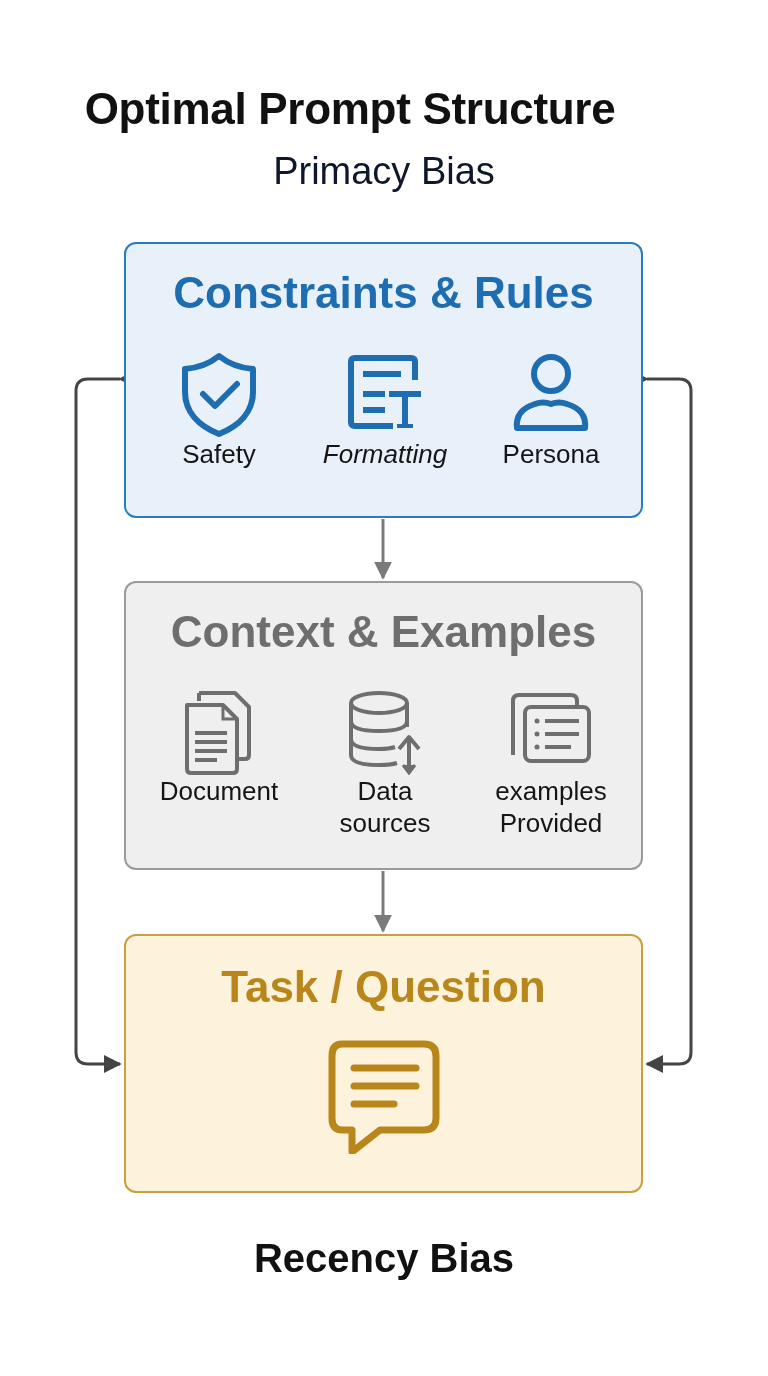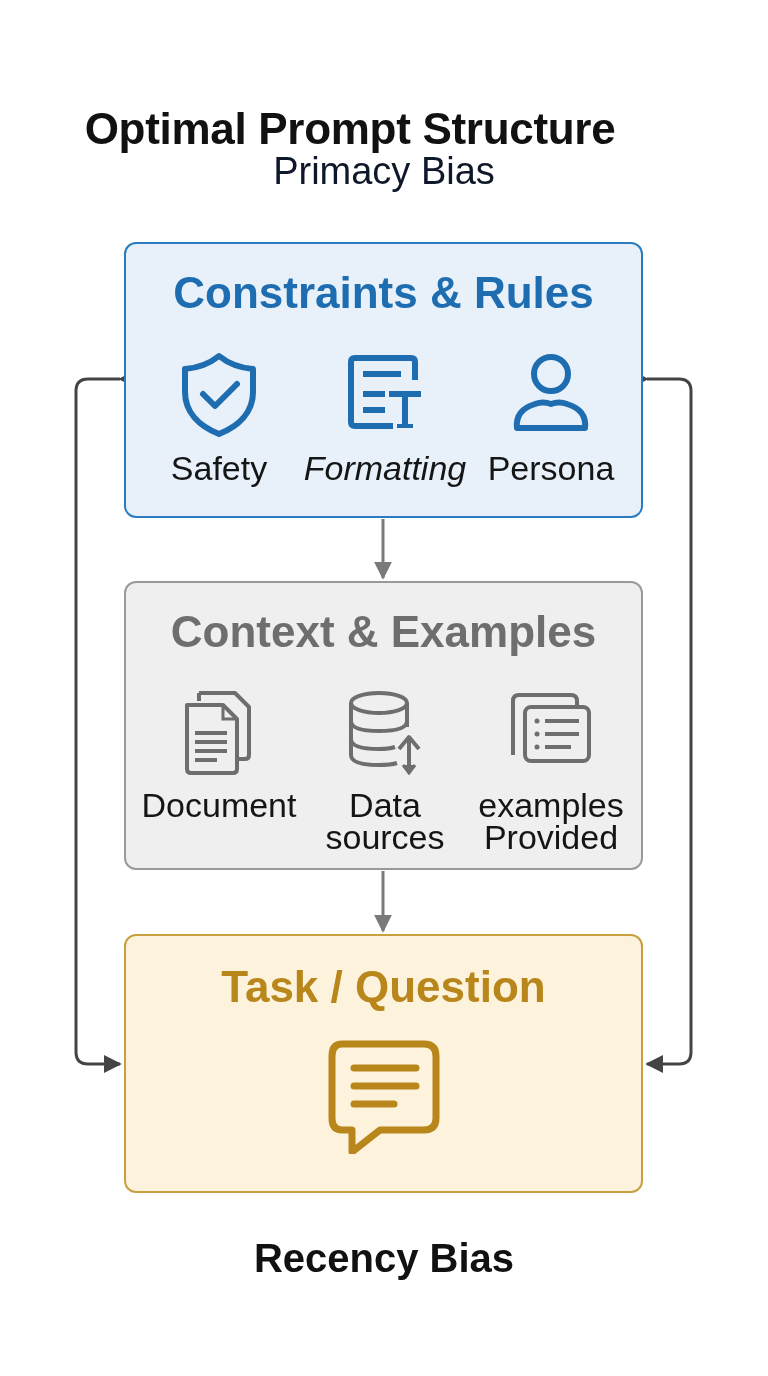--- a/index.html
+++ b/index.html
@@ -2,21 +2,21 @@
 <html><head>
 <meta charset="utf-8">
 <style>
   html, body { margin: 0; padding: 0; }
   body {
     width: 768px; height: 1376px; background: #ffffff; position: relative; overflow: hidden;
     font-family: "Liberation Sans", "DejaVu Sans", sans-serif;
   }
   .title {
     position: absolute; left: 0; top: 84px; width: 700px; text-align: center;
-    font-size: 44px; font-weight: bold; color: #111111; letter-spacing: -0.3px; margin-top: 20px;
+    font-size: 44px; font-weight: bold; color: #111111; letter-spacing: -0.3px;
   }
   .subtitle {
     position: absolute; left: 0; top: 150px; width: 768px; text-align: center;
     font-size: 38px; color: #0f172a;
   }
   .footer {
     position: absolute; left: 0; top: 1236px; width: 768px; text-align: center;
     font-size: 40px; font-weight: bold; color: #111111;
   }
   .box {
@@ -26,21 +26,21 @@
     position: absolute; left: 0; width: 100%; text-align: center; font-weight: bold; font-size: 44px;
   }
   .box-blue { top: 242px; height: 276px; background: #e8f1fa; border: 2px solid #2a7bbf; }
   .box-blue .box-title { top: 24px; color: #1e6db0; }
   .box-gray { top: 581px; height: 289px; background: #efefef; border: 2px solid #9a9a9a; padding-left: 30px; }
   .box-gray .box-title { top: 24px; color: #6e6e6e; }
   .box-gold { top: 934px; height: 259px; background: #fdf3dc; border: 2px solid #c9a040; padding-left: 28px; }
   .box-gold .box-title { top: 26px; color: #b8861b; }
   .item { position: absolute; width: 170px; text-align: center; }
   .item svg { display: block; margin: 0 auto; }
-  .item-label { font-size: 34px; color: #151515; line-height: 32px; margin-top: 14px; }
+  .item-label { font-size: 26px; color: #151515; line-height: 32px; }
   .arrows { position: absolute; left: 0; top: 0; }
 </style>
 </head>
 <body>
 
 <div class="title">Optimal Prompt Structure</div>
 <div class="subtitle">Primacy Bias</div>
 
 <svg class="arrows" width="768" height="1376">
   <defs>

